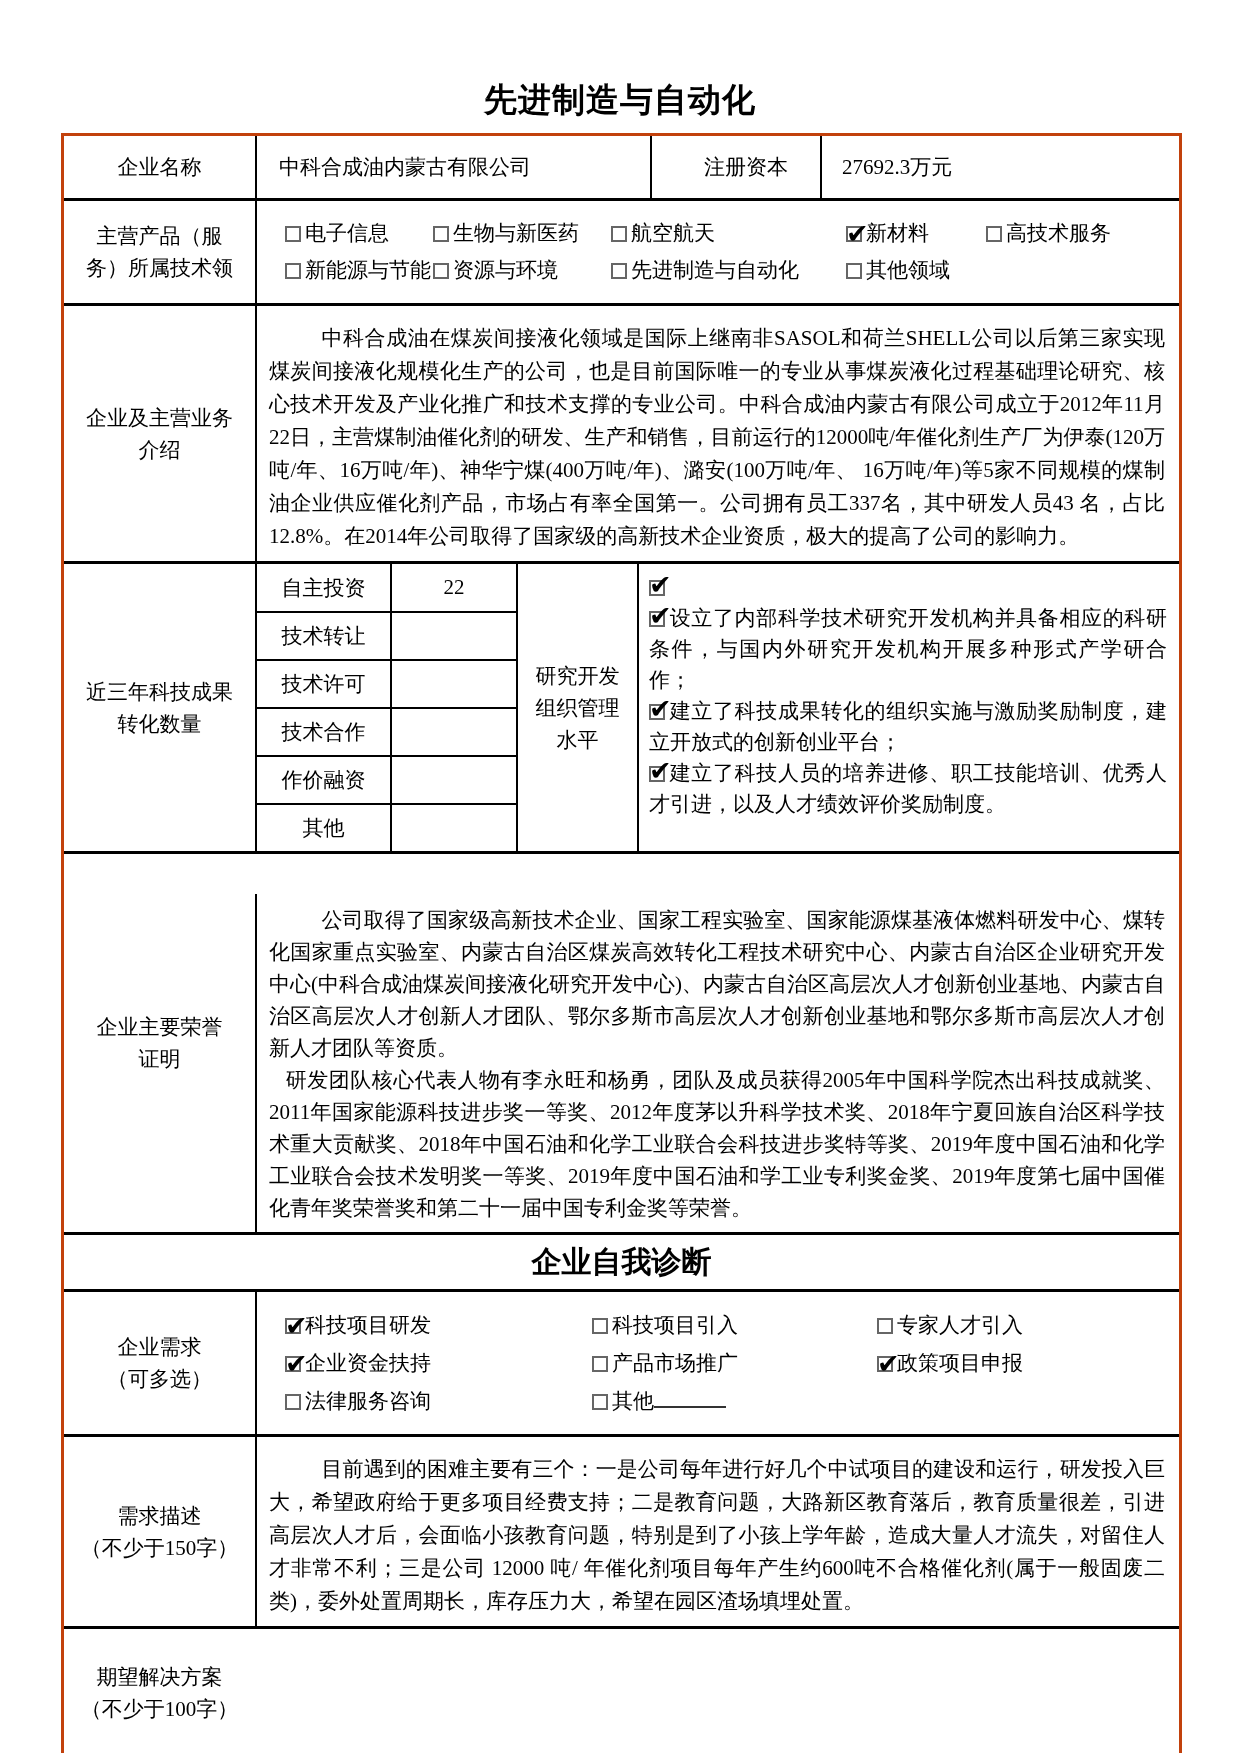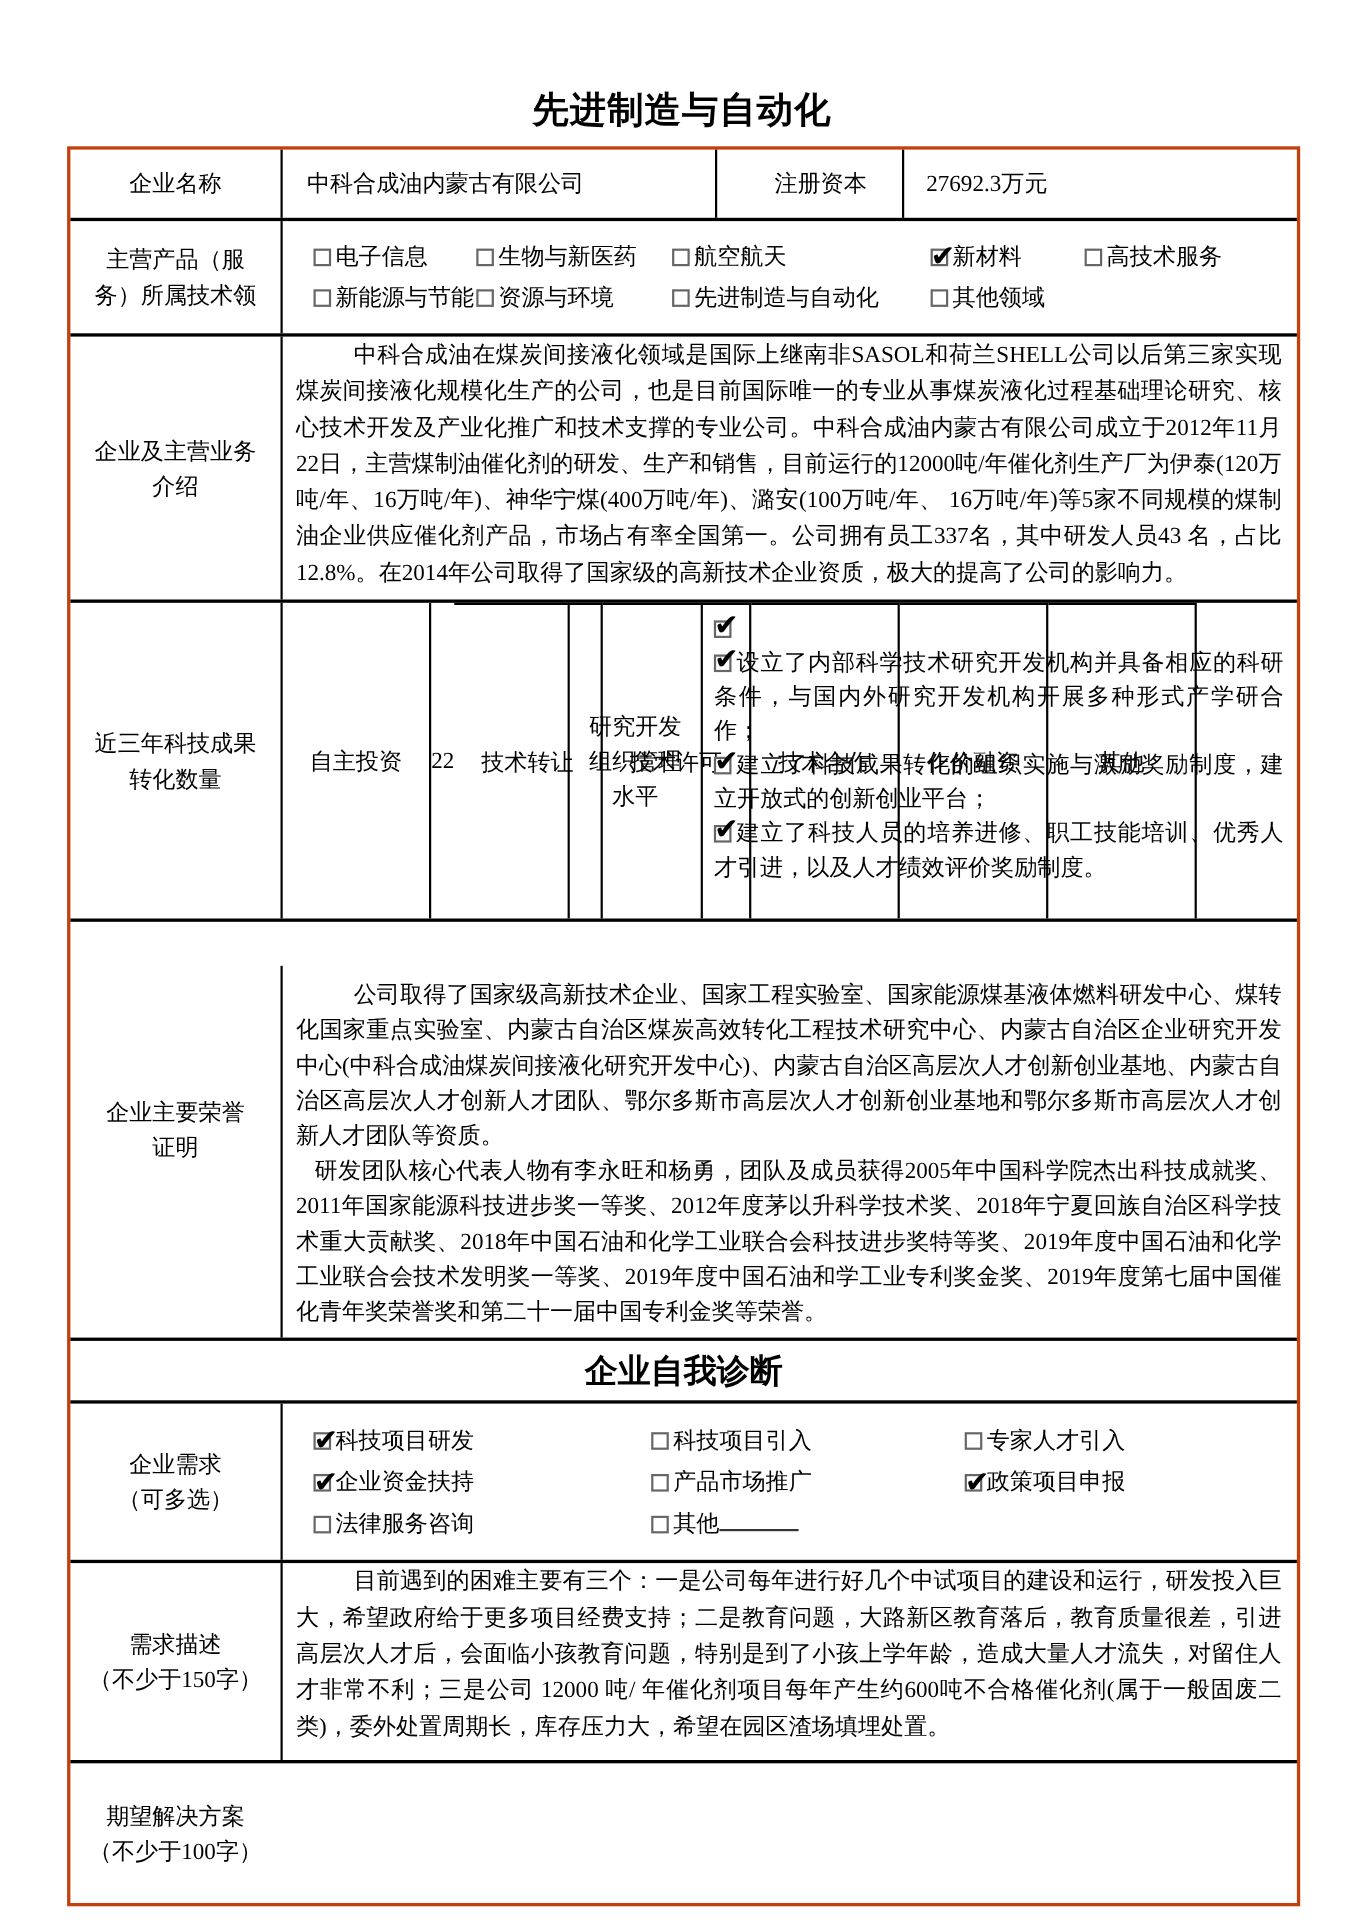--- a/index.html
+++ b/index.html
@@ -36,27 +36,27 @@
   .r1 .cap-val { flex:1; padding-left:20px; }
   
   .r2 { min-height:98px; }
   .r2 .opts {
     flex:1; padding:14px 0 14px 28px; line-height:37px;
     display:grid; grid-template-columns:148px 178px 235px 140px 1fr;
     align-content:center;
   }
   
   .r3 { min-height:240px; }
-  .para-cell { flex:1; padding:0 14px 8px 12px; line-height:33px; text-align:justify; }
+  .para-cell { flex:1; padding:16px 14px 8px 12px; line-height:33px; text-align:justify; }
   .ind25 { text-indent:2.5em; }
   .ind08 { text-indent:0.8em; }
   .ind20 { text-indent:2em; }
   
   .r4 { min-height:290px; }
-  .sub-col { width:261px; flex:0 0 261px; display:flex; flex-direction:row; border-left:2px solid #000; }
+  .sub-col { width:261px; flex:0 0 261px; display:flex; flex-direction:column; border-left:2px solid #000; }
   .sub-row { display:flex; flex:1; min-height:47px; border-top:2px solid #000; }
   .sub-row:first-child { border-top:none; }
   .sub-name { width:135px; flex:0 0 135px; border-right:2px solid #000;
               display:flex; align-items:center; justify-content:center; }
   .sub-val { flex:1; display:flex; align-items:center; justify-content:center; }
   .rd-lab { width:121px; flex:0 0 121px; display:flex; align-items:center;
             justify-content:center; text-align:center; line-height:32px; padding:0 10px; }
   .rd-text { flex:1; padding:8px 12px 8px 10px; line-height:31px; text-align:justify; }
   
   .r5 { min-height:315px; }

